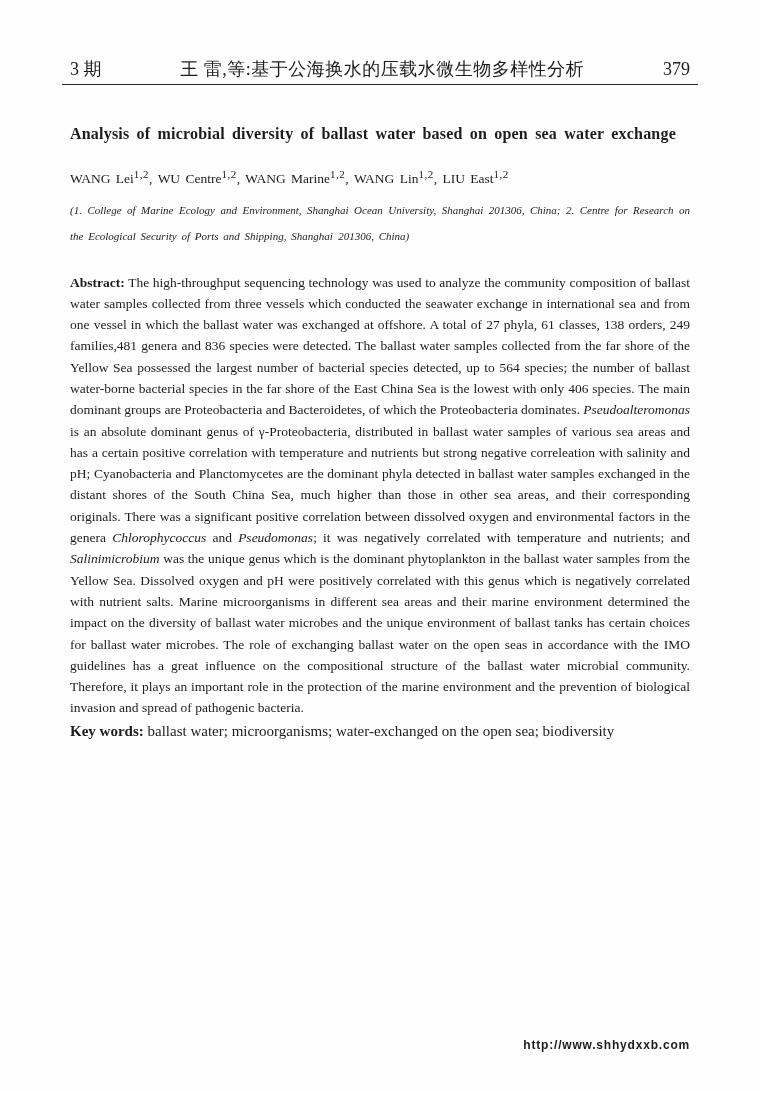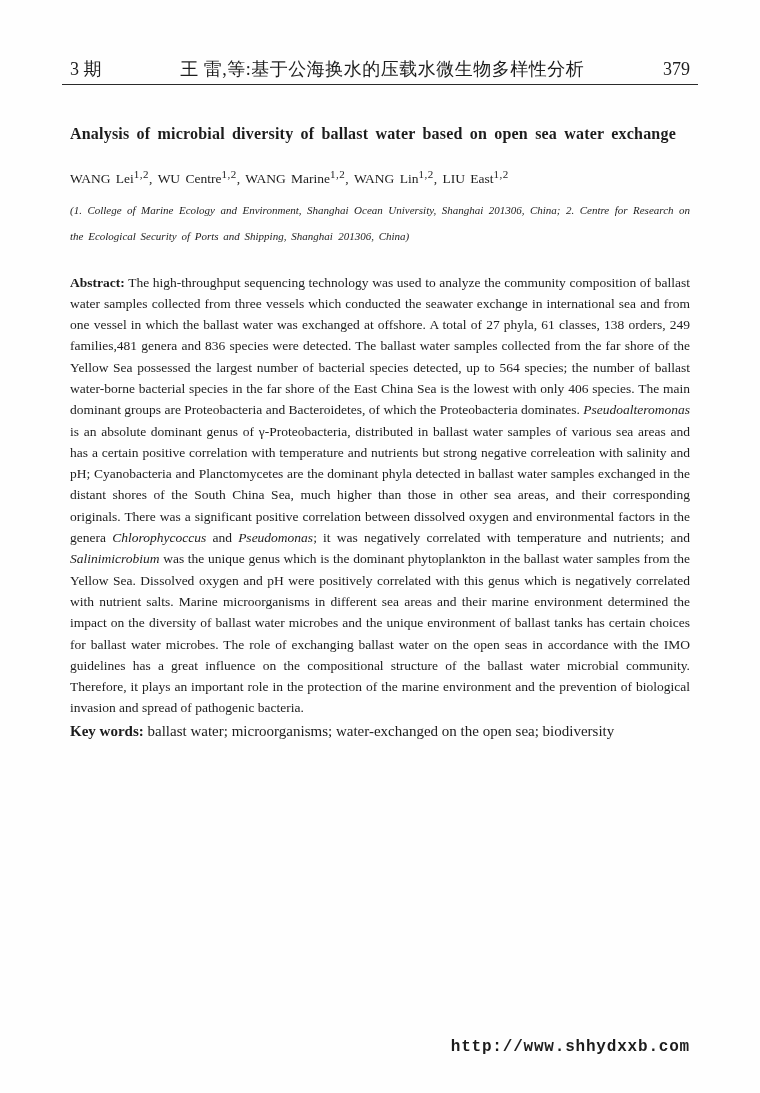--- a/index.html
+++ b/index.html
@@ -57,23 +57,23 @@
   }
   .abstract .label,.keywords .label{font-weight:bold;}
   .keywords{
     margin:2px 0 0 0;
     font-size:15px;line-height:21.3px;
   }
   
   .page-footer{
     position:absolute;
     right:70px;top:1038px;
-    font-family:Liberation Mono, monospace;
+    font-family:Liberation Sans, sans-serif;
     font-weight:bold;
-    font-size:16px;letter-spacing:.8px;
+    font-size:12px;letter-spacing:.8px;
   }
 </style>
 </head>
 <body>
 
 <div class="page">
 
   <div class="page-header">
     <span>3 期</span>
     <span class="running-title">王  雷,等:基于公海换水的压载水微生物多样性分析</span>

